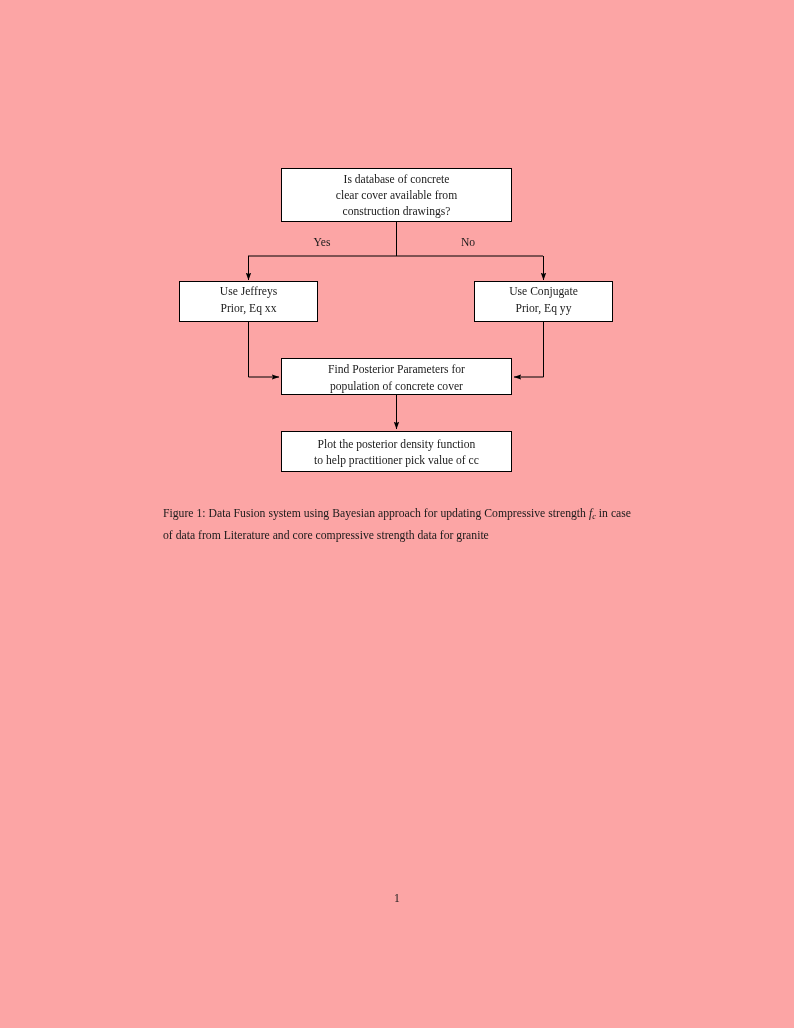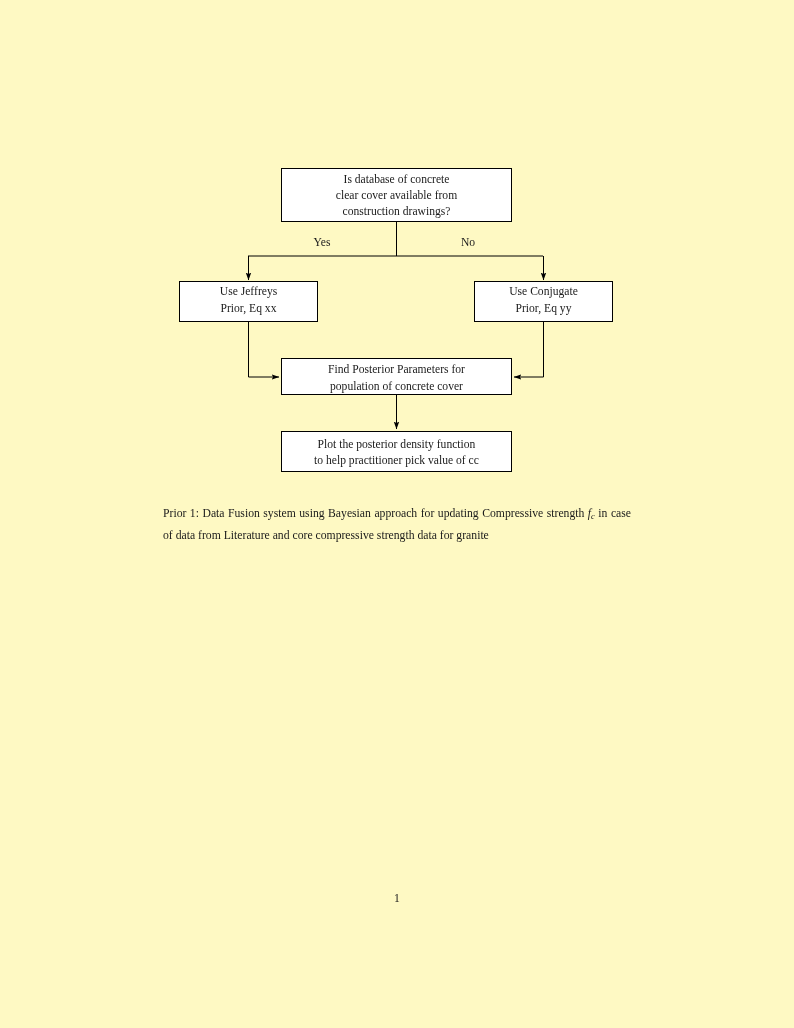--- a/index.html
+++ b/index.html
@@ -15,21 +15,21 @@
     overflow: hidden;
     font-family: "Liberation Serif", "DejaVu Serif", serif;
     color: #1a1a1a;
     -webkit-font-smoothing: antialiased;
   }
 
   
   #page {
     position: absolute;
     inset: 0;
-    background: #fef9c3;
+    background: #fca5a5;
   }
 
   
   #figure-svg {
     position: absolute;
     left: 0;
     top: 0;
     width: 794px;
     height: 490px;
   }
@@ -147,17 +147,17 @@
       <text class="box-text" x="396.5" y="387.5">population of concrete cover</text>
     </g>
 
     <g>
       <rect class="flow-box-rect" x="281.5" y="431.5" width="230" height="40"></rect>
       <text class="box-text" x="396.5" y="445.5">Plot the posterior density function</text>
       <text class="box-text" x="396.5" y="461.5">to help practitioner pick value of cc</text>
     </g>
   </svg>
 
-  <p id="caption"><span>Prior 1:</span><span> Data Fusion system using Bayesian approach for updating Compressive strength </span><span class="math-var">f</span><span class="math-sub">c</span><span> in case of data from Literature and core compressive strength data for granite</span></p>
+  <p id="caption"><span>Figure 1:</span><span> Data Fusion system using Bayesian approach for updating Compressive strength </span><span class="math-var">f</span><span class="math-sub">c</span><span> in case of data from Literature and core compressive strength data for granite</span></p>
 
   <div id="page-number">1</div>
 
 </div>
 
 </body></html>

